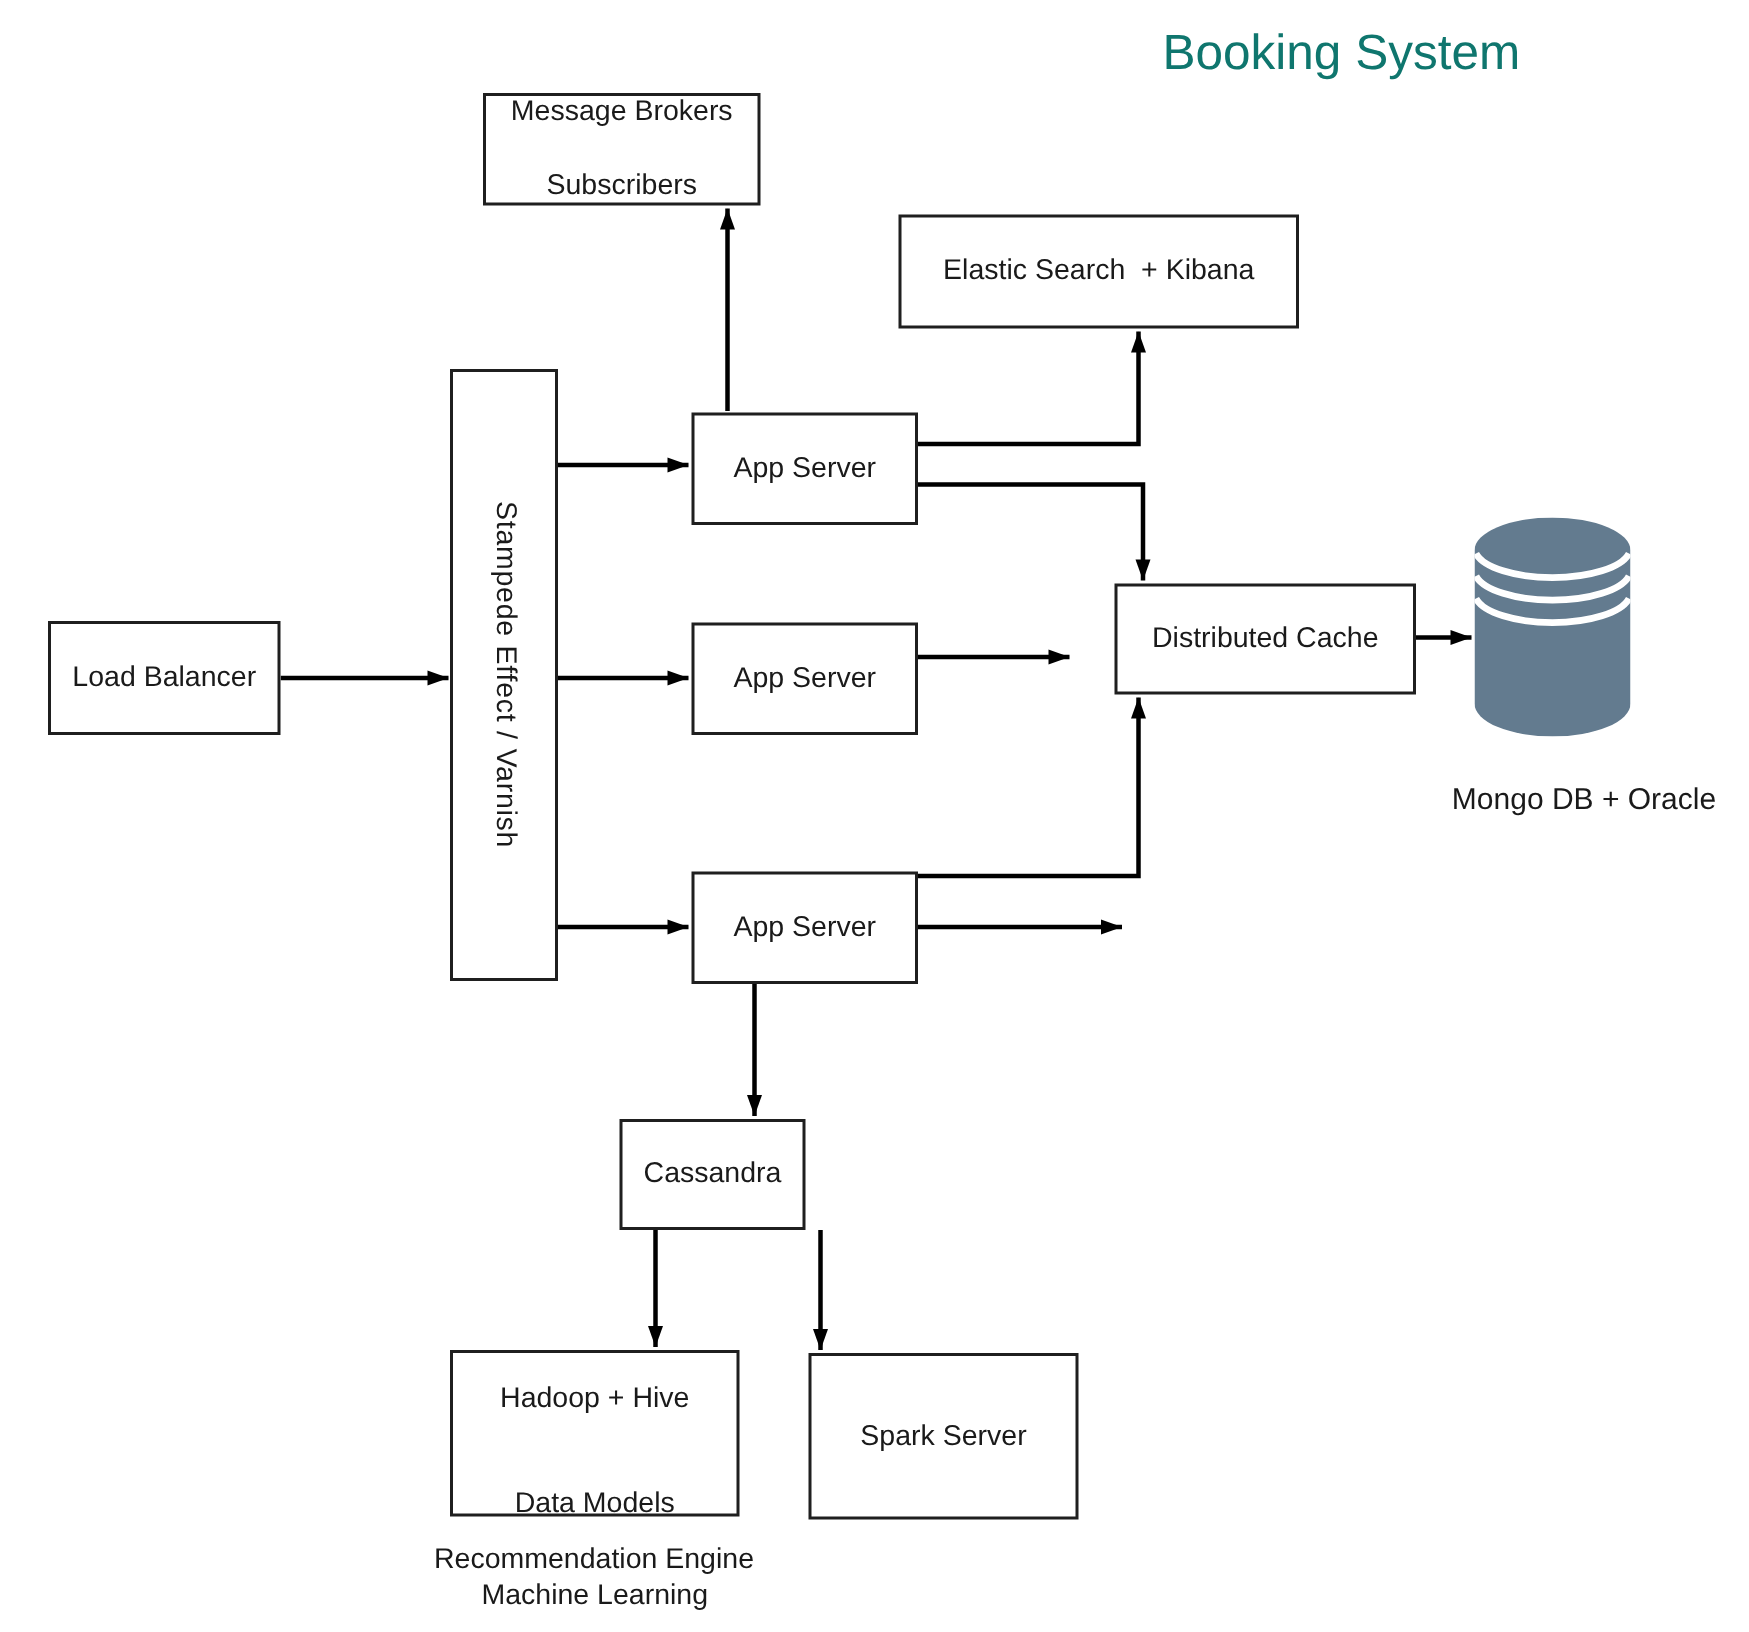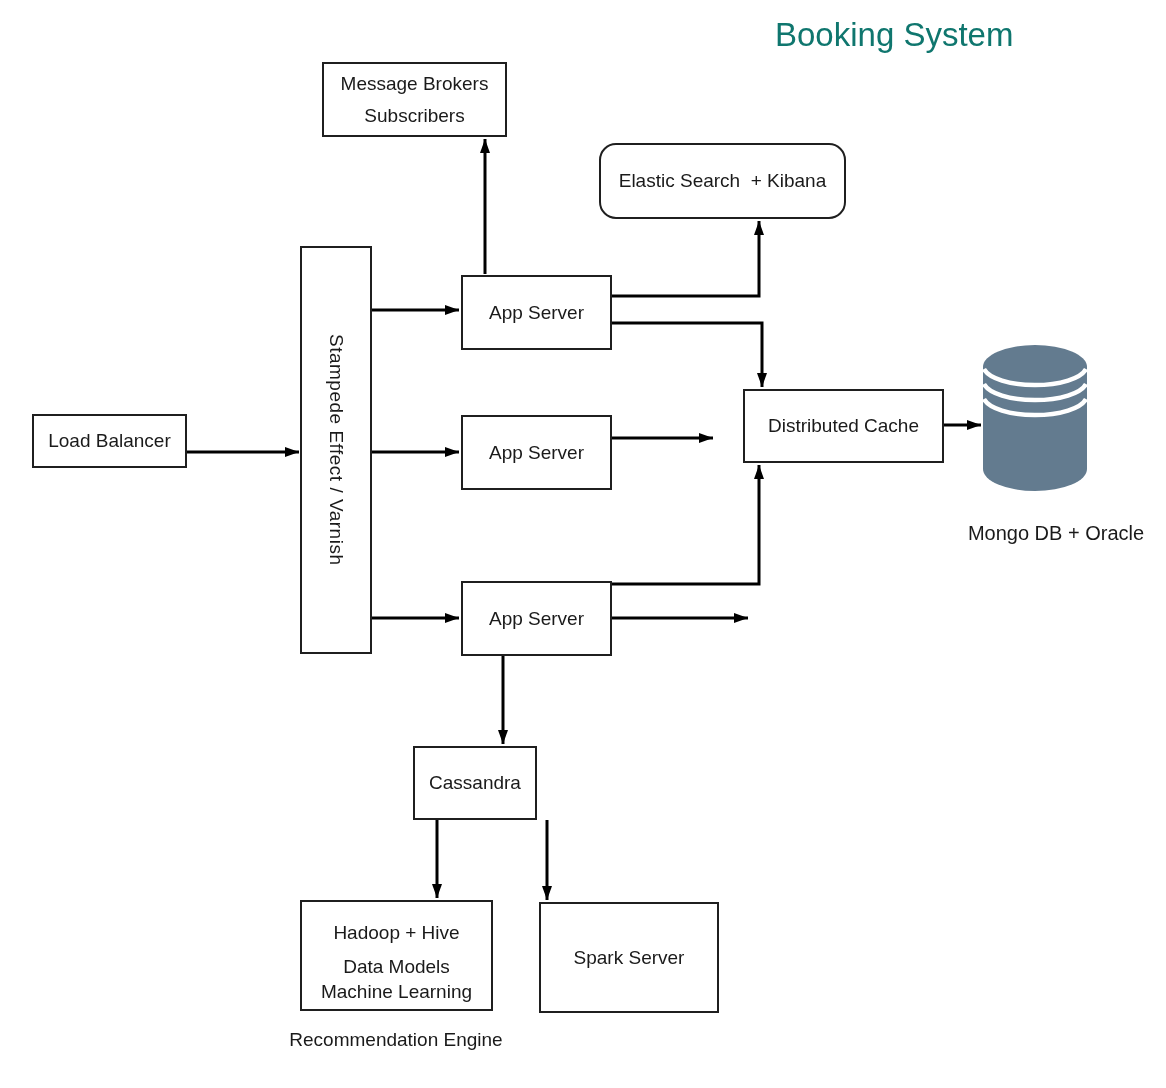--- a/index.html
+++ b/index.html
@@ -56,34 +56,34 @@
       <path d="M916,425 L981,425" marker-end="url(#arrow)"></path>
       <path d="M503,656 L503,744" marker-end="url(#arrow)"></path>
       <path d="M437,820 L437,898" marker-end="url(#arrow)"></path>
       <path d="M547,820 L547,900" marker-end="url(#arrow)"></path>
     </g>
   </svg>
 
   <div class="diagram-title">Booking System</div>
 
 
-  <div class="node" style="left:322px; top:62px; width:185px; height:75px;">
+  <div class="node" style="left:322px; top:62px; width:185px; height:75px;justify-content:space-between;">
     <span class="label">Message Brokers</span>
     <span class="label mb-gap">Subscribers</span>
   </div>
 
-  <div class="node" style="left:599px; top:143px; width:247px; height:76px;border-radius:17px;">
+  <div class="node" style="left:599px; top:143px; width:267px; height:76px;">
     <span class="label">Elastic Search  + Kibana</span>
   </div>
 
   <div class="node vertical" style="left:300px; top:246px; width:72px; height:408px;">
     <span class="label">Stampede Effect / Varnish</span>
   </div>
 
-  <div class="node" style="left:32px; top:414px; width:155px; height:54px;">
+  <div class="node" style="left:32px; top:414px; width:155px; height:76px;">
     <span class="label">Load Balancer</span>
   </div>
 
   <div class="node" style="left:461px; top:275px; width:151px; height:75px;">
     <span class="label">App Server</span>
   </div>
 
   <div class="node" style="left:461px; top:415px; width:151px; height:75px;">
     <span class="label">App Server</span>
   </div>
@@ -94,21 +94,21 @@
 
   <div class="node" style="left:715px; top:389px; width:201px; height:74px;margin-left:28px;">
     <span class="label">Distributed Cache</span>
   </div>
 
 
   <div class="node" style="left:413px; top:746px; width:124px; height:74px;">
     <span class="label">Cassandra</span>
   </div>
 
-  <div class="node" style="left:300px; top:900px; width:193px; height:111px; justify-content:flex-start; padding-top:20px;">
+  <div class="node" style="left:300px; top:900px; width:193px; height:111px; justify-content:flex-start; padding-top:20px;gap:36px;">
     <span class="label hline1">Hadoop + Hive</span>
     <span class="label hline2">Data Models</span>
     <span class="label hline3">Machine Learning</span>
   </div>
 
   <div class="node" style="left:539px; top:902px; width:180px; height:111px;">
     <span class="label">Spark Server</span>
   </div>
 
   <svg class="dbicon" style="left:983px; top:345px;" width="104" height="146" viewBox="0 0 104 146" xmlns="http://www.w3.org/2000/svg">

